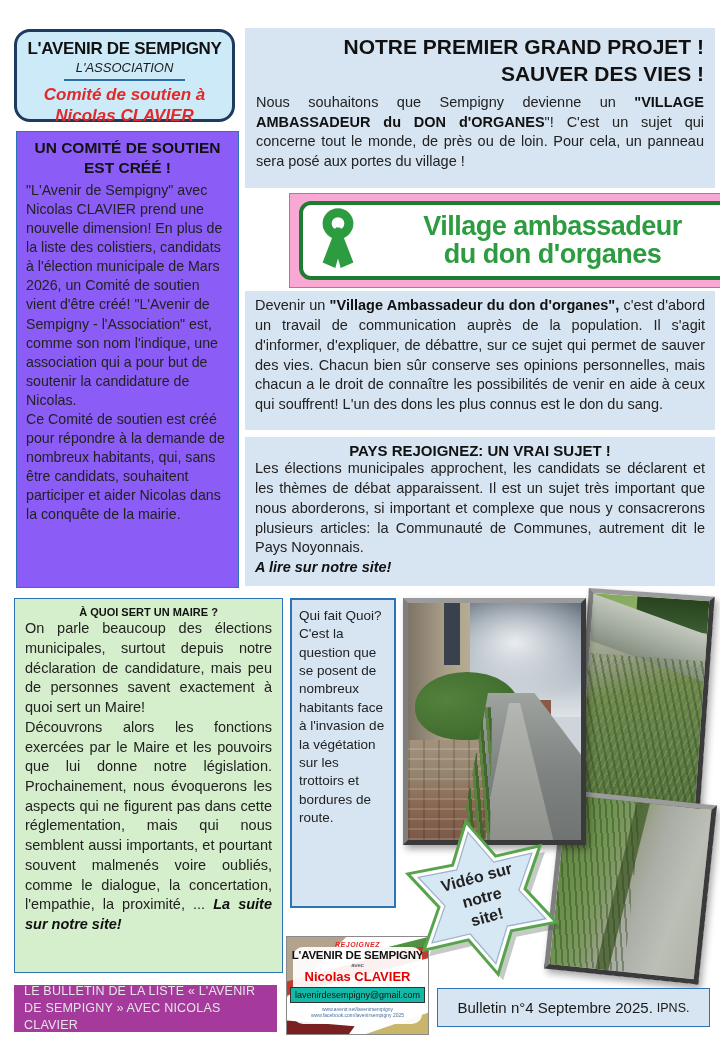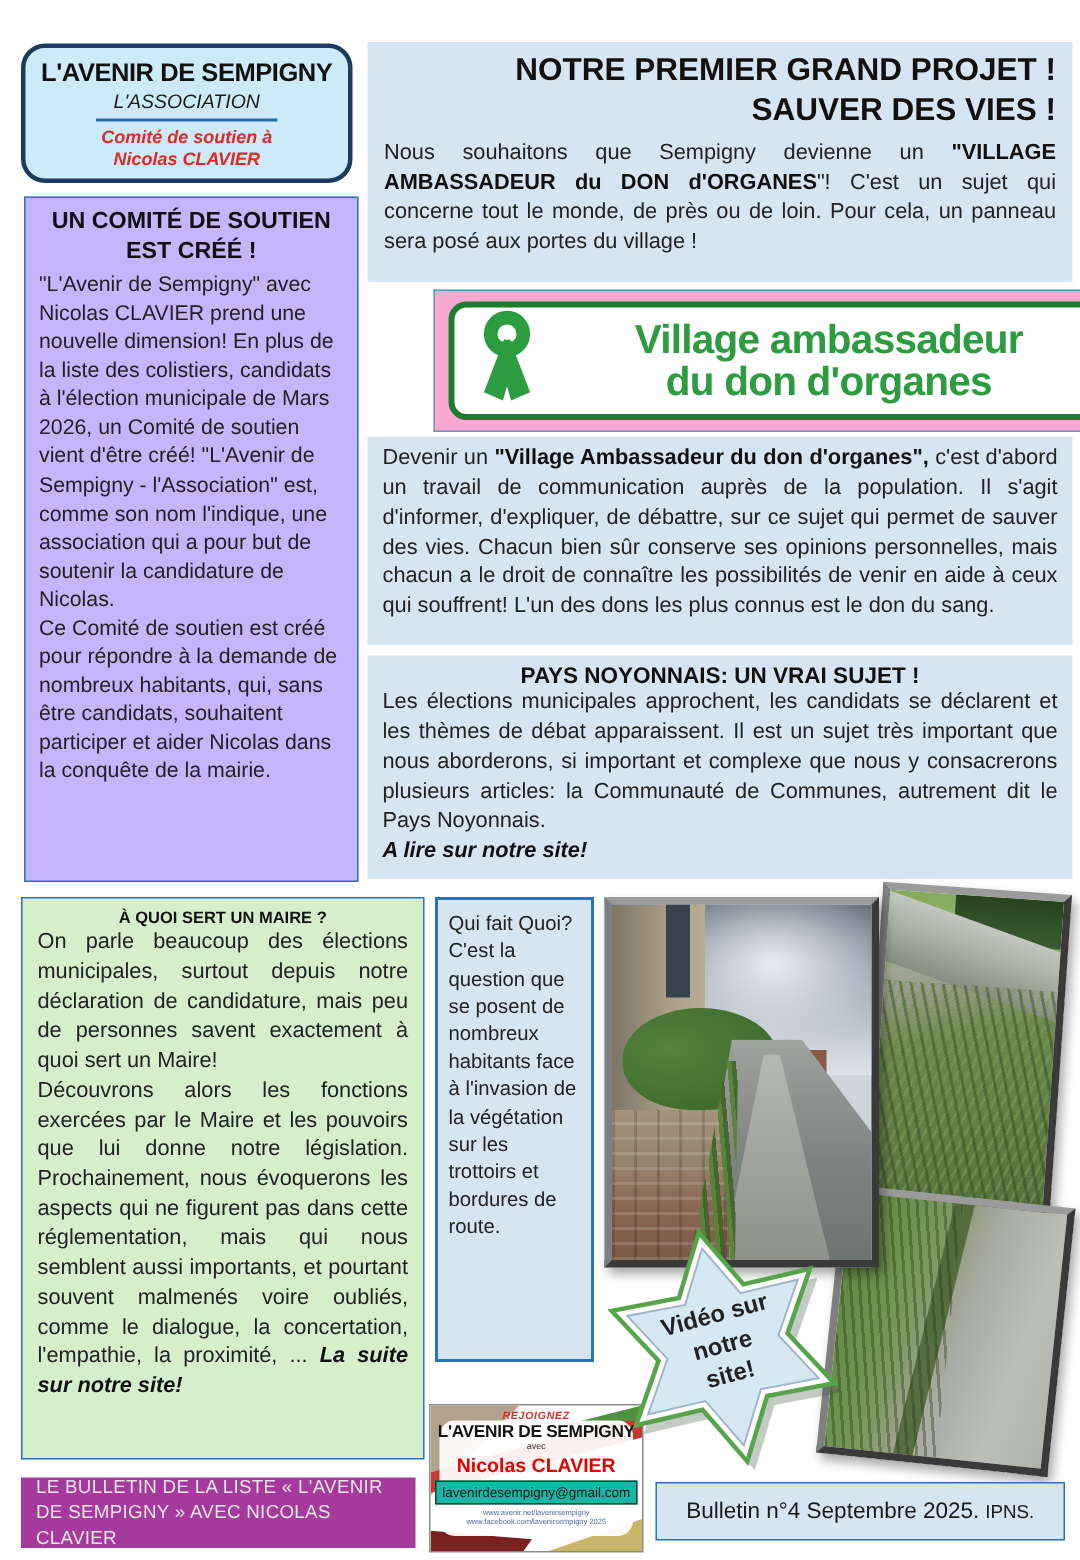--- a/index.html
+++ b/index.html
@@ -11,34 +11,34 @@
   .abs{position:absolute;}
   
   .logo-box{
     left:14px;top:29px;width:221px;height:93px;background:#cdeaf8;
     border:3px solid #1d3a5f;border-radius:16px;text-align:center;
     box-sizing:border-box;padding-top:7px;
   }
   .logo-title{font-weight:bold;font-size:17px;letter-spacing:-0.3px;color:#111;}
   .logo-sub{font-style:italic;font-size:13px;color:#1b1b1b;margin-top:1px;}
   .logo-rule{width:56%;height:0;border-top:2px solid #2e6da4;margin:4px auto 3px auto;}
-  .logo-red{color:#e02a2a;font-weight:bold;font-style:italic;font-size:12px;line-height:1.25;}
+  .logo-red{color:#e02a2a;font-weight:bold;font-style:italic;font-size:17px;line-height:1.25;}
   
   .title-box{
     left:245px;top:28px;width:470px;height:160px;background:#d7e4f1;
     box-sizing:border-box;padding:6px 11px 0 11px;
   }
   .main-title{font-weight:bold;font-size:21px;text-align:right;line-height:1.28;color:#111;}
   .just{ text-align:justify;text-justify:inter-word; }
   .body-txt{font-size:14.5px;line-height:1.37;color:#222;}
   .title-box .body-txt{margin-top:5px;}
   b.inline{font-weight:bold;color:#111;}
   
   .comite-box{
-    left:16px;top:131px;width:223px;height:457px;background:#c4b5fd;
+    left:16px;top:131px;width:223px;height:457px;background:#8b5cf6;
     border:1.5px solid #2e74b5;box-sizing:border-box;padding:6px 9px;
   }
   .box-title{font-weight:bold;font-size:15.5px;text-align:center;line-height:1.3;color:#111;}
   .comite-box .body-txt{font-size:14.2px;line-height:1.34;margin-top:3px;text-align:left;}
   
   .banner-box{
     left:248px;top:193px;width:466px;height:95px;background:#f9a8d4;
     border:1px solid #6a93bd;border-right:2px solid #17375e;
     box-sizing:border-box;padding:7px 9px;margin-left:41px;
   }
@@ -192,21 +192,21 @@
         <div>du don d'organes</div>
       </div>
     </div>
   </div>
 
   <div class="abs devenir-box">
     <div class="body-txt just"><span>Devenir un </span><b class="inline">"Village Ambassadeur du don d'organes",</b><span> c'est d'abord un travail de communication auprès de la population. Il s'agit d'informer, d'expliquer, de débattre, sur ce sujet qui permet de sauver des vies. Chacun bien sûr conserve ses opinions personnelles, mais chacun a le droit de connaître les possibilités de venir en aide à ceux qui souffrent! L'un des dons les plus connus est le don du sang.</span></div>
   </div>
 
   <div class="abs pays-box">
-    <div class="pays-title">PAYS NOYONNAIS: UN VRAI SUJET !</div>
+    <div class="pays-title">PAYS REJOIGNEZ: UN VRAI SUJET !</div>
     <div class="body-txt just"><span>Les élections municipales approchent, les candidats se déclarent et les thèmes de débat apparaissent. Il est un sujet très important que nous aborderons, si important et complexe que nous y consacrerons plusieurs articles: la Communauté de Communes, autrement dit le Pays Noyonnais.</span><br><span class="cta">A lire sur notre site!</span></div>
   </div>
 
   <div class="abs maire-box">
     <div class="box-title">À QUOI SERT UN MAIRE ?</div>
     <div class="body-txt just">On parle beaucoup des élections municipales, surtout depuis notre déclaration de candidature, mais peu de personnes savent exactement à quoi sert un Maire!</div>
     <div class="body-txt just"><span>Découvrons alors les fonctions exercées par le Maire et les pouvoirs que lui donne notre législation. Prochainement, nous évoquerons les aspects qui ne figurent pas dans cette réglementation, mais qui nous semblent aussi importants, et pourtant souvent malmenés voire oubliés, comme le dialogue, la concertation, l'empathie, la proximité, ... </span><span class="cta">La suite sur notre site!</span></div>
   </div>
 
   <div class="abs entretien-box">

